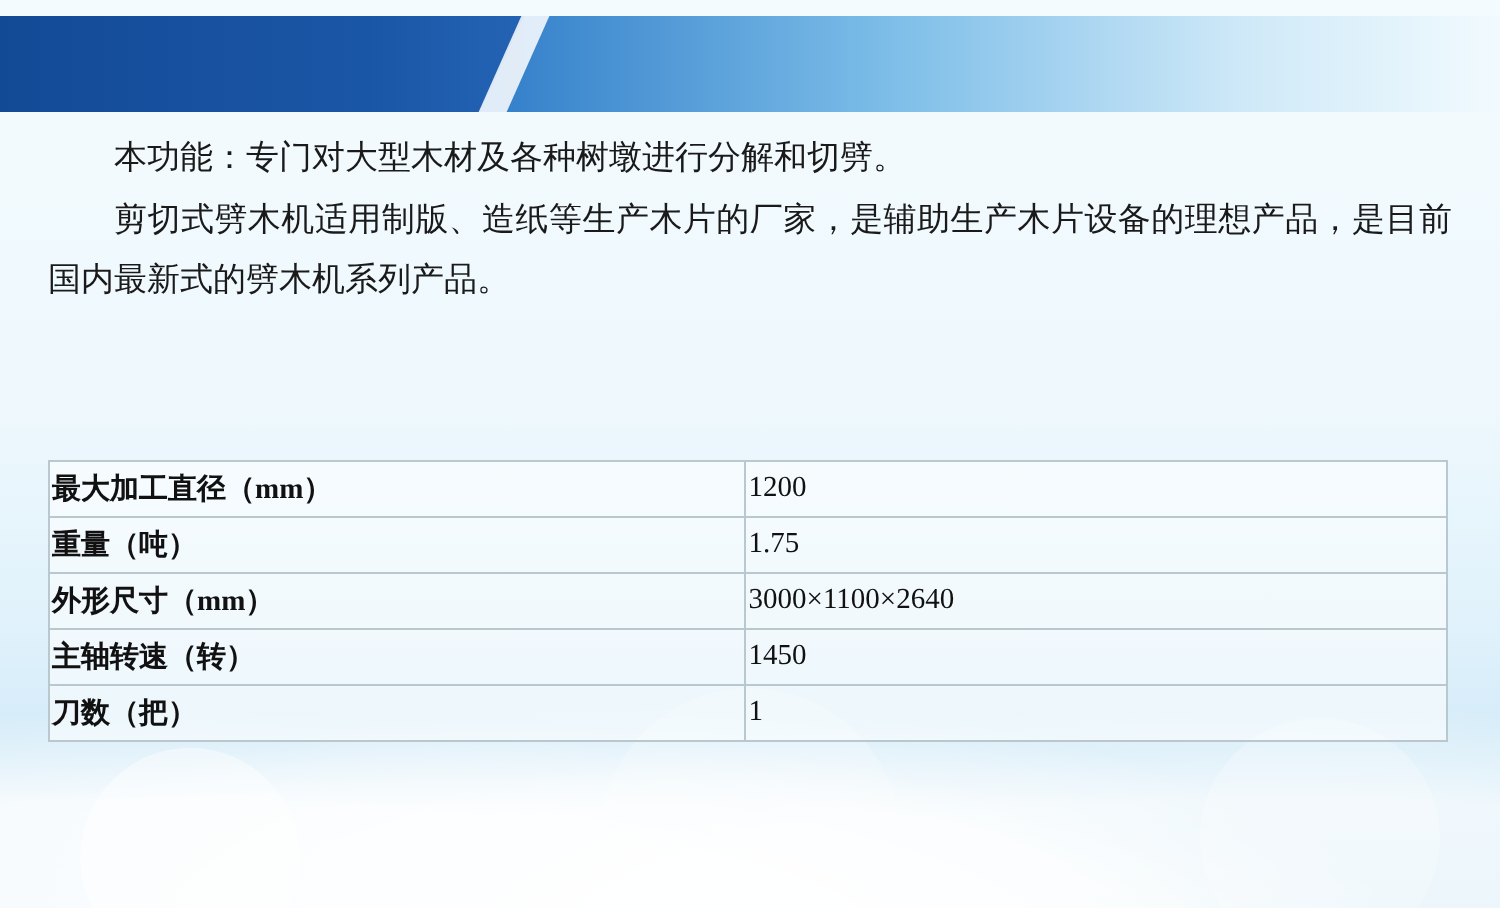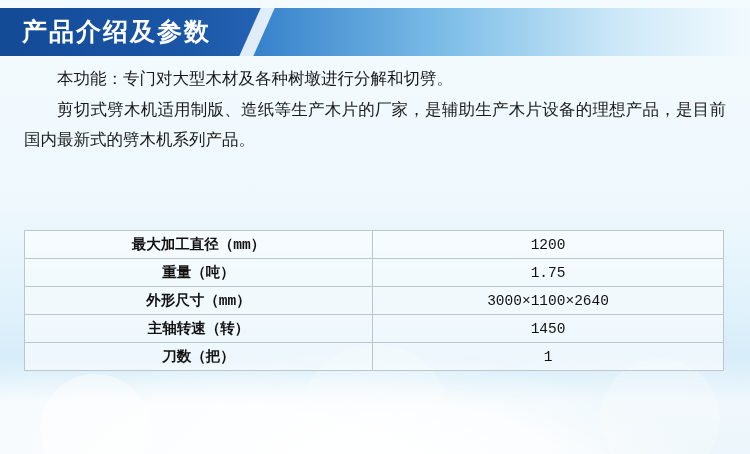--- a/index.html
+++ b/index.html
@@ -126,23 +126,23 @@
   table.spec {
     border-collapse: collapse;
     width: 700px;
     background: rgba(255,255,255,0.55);
   }
   table.spec td {
     border: 1px solid #b9c7cf;
     height: 25px;
     font-size: 14.5px;
     color: #111;
-    text-align: center;
+    text-align: left;
     vertical-align: middle;
-    font-family: Liberation Mono, monospace;
+    font-family: Liberation Serif, serif;
   }
   table.spec td.k {
     width: 348px;
     font-weight: bold;
   }
   table.spec td.v {
     width: 350px;
   }
 </style>
 </head>
@@ -153,21 +153,20 @@
   <div class="wave"></div>
   <div class="bokeh" style="left:40px; bottom:-30px; width:110px; height:110px;"></div>
   <div class="bokeh" style="left:300px; bottom:-40px; width:150px; height:150px; opacity:.5;"></div>
   <div class="bokeh" style="left:600px; bottom:-25px; width:120px; height:120px; opacity:.55;"></div>
 
   <div class="banner">
     <div class="banner-bg"></div>
     <div class="banner-strip"></div>
     <div class="banner-dark"></div>
     <div class="banner-accent"></div>
-    <div class="banner-title">产品介绍及参数</div>
   </div>
 
   <div class="content">
     <p class="para">本功能：专门对大型木材及各种树墩进行分解和切劈。</p>
     <p class="para">剪切式劈木机适用制版、造纸等生产木片的厂家，是辅助生产木片设备的理想产品，是目前国内最新式的劈木机系列产品。</p>
   </div>
 
   <div class="table-wrap">
     <table class="spec">
       <tbody>

